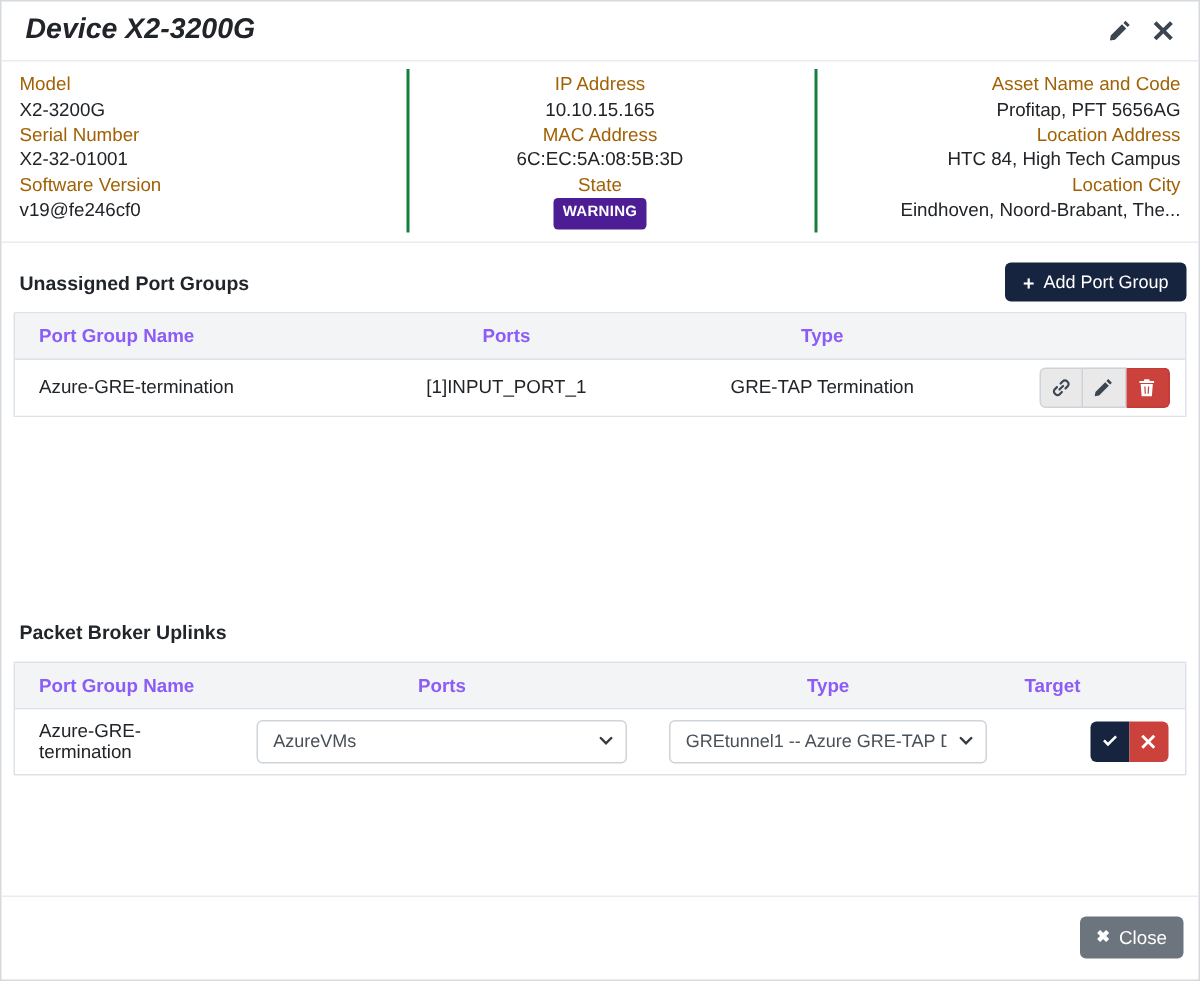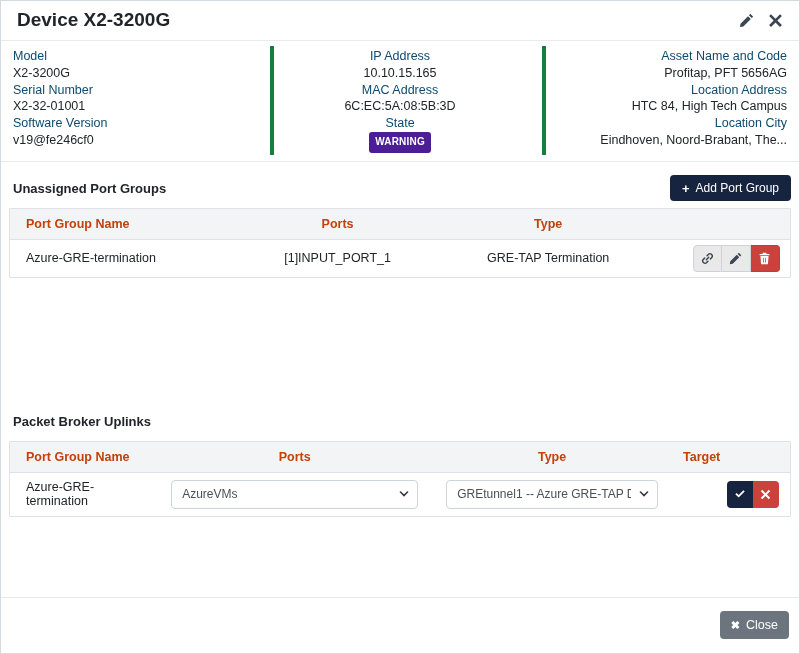--- a/index.html
+++ b/index.html
@@ -1,46 +1,46 @@
 <!DOCTYPE html>
 <html><head>
 <meta charset="utf-8">
 <style>
   * { margin:0; padding:0; box-sizing:border-box; }
   html,body { width:800px; height:654px; background:#fff; font-family:"Liberation Sans", sans-serif; color:#212529; }
   .modal { width:800px; height:654px; border:1px solid #d5dadf; background:#fff; display:flex; flex-direction:column; overflow:hidden; }
 
   
   .modal-header { display:flex; align-items:center; justify-content:space-between; padding:8px 16px 9px 16px; border-bottom:1px solid #e9ecef; }
-  .modal-title { font-size:19px; font-weight:600; color:#212529; }
+  .modal-title { font-size:19px; font-weight:600; color:#212529;font-style:italic; }
   .header-icons { display:flex; align-items:center; gap:14px; }
   .hicon { width:15px; height:15px; color:#3c4650; cursor:pointer; display:inline-flex; }
   .hicon svg { width:100%; height:100%; }
 
   
   .info-grid { display:flex; border-bottom:1px solid #e9ecef; padding:5px 0 6px 0; }
   .info-col { flex:1; padding:2px 12px; font-size:12.5px; line-height:16.8px; }
-  .info-col + .info-col { border-left:4px solid #15803d;margin-left:16px; }
+  .info-col + .info-col { border-left:2px solid #15803d;margin-left:16px; }
   .al-left { text-align:left; } .al-center { text-align:center; } .al-right { text-align:right; }
-  .info-label { color:#0c4a6e; }
+  .info-label { color:#a16207; }
   .info-value { color:#212529; }
   .val-green { color:#28a745; }
   .badge-warning { display:inline-block; background:#4c1d95; color:#fff; font-size:10px; font-weight:bold; padding:2px 6px 2px 6px; border-radius:3px; letter-spacing:.2px; }
   .truncated { white-space:nowrap; overflow:hidden; text-overflow:ellipsis; }
 
   
   .section-bar { display:flex; align-items:center; justify-content:space-between; margin:13px 8px 6px 8px; height:27px; }
   .section-bar.second { margin-top:130px; }
   .section-title { font-size:13px; font-weight:600; color:#212529; margin-left:4px; }
   .btn-add { background:#172440; color:#fff; border:none; border-radius:4px; font-size:12px; font-family:inherit; padding:6px 12px; display:inline-flex; align-items:center; gap:6px; cursor:pointer; }
   .btn-add .plus { font-size:13px; font-weight:bold; line-height:1; }
 
   
   .tbl { margin:0 8px; border:1px solid #dee2e6; border-radius:1px; font-size:12.5px; }
-  .tbl-head { display:flex; background:#f3f4f5; border-bottom:1px solid #dee2e6; font-weight:bold; color:#c2410c; align-items:center; height:31px; }
+  .tbl-head { display:flex; background:#f3f4f5; border-bottom:1px solid #dee2e6; font-weight:bold; color:#8b5cf6; align-items:center; height:31px; }
   .tbl-row { display:flex; align-items:center; background:#fff; height:37px; }
   .tbl-row.tall { height:43px; }
   .cell { padding:0 8px; }
   
   .t1-name { width:30%; padding-left:16px; text-align:left; }
   .t1-ports { width:24%; text-align:center; }
   .t1-type { width:30%; text-align:center; }
   .t1-actions { width:16%; display:flex; justify-content:flex-end; padding-right:10px; }
   
   .t2-name { width:19%; padding-left:16px; text-align:left; }

